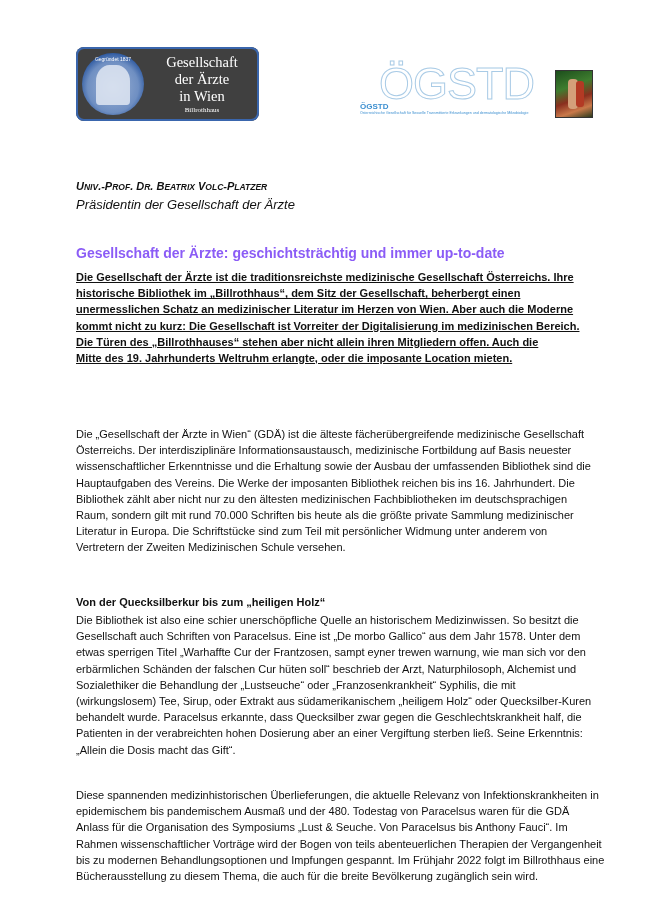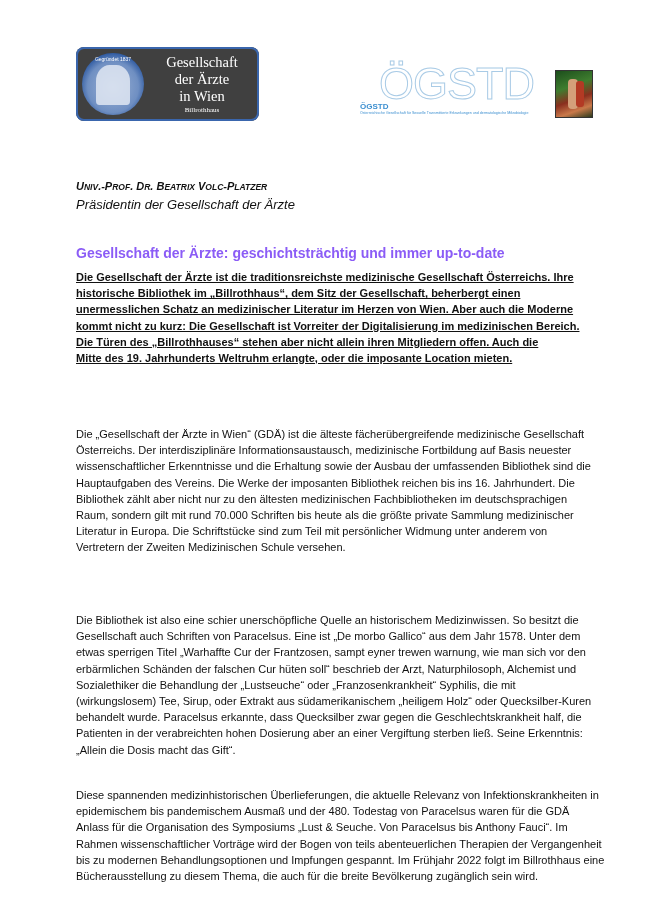--- a/index.html
+++ b/index.html
@@ -95,20 +95,21 @@
     <span class="line">Die „Gesellschaft der Ärzte in Wien“ (GDÄ) ist die älteste fächerübergreifende medizinische Gesellschaft</span>
     <span class="line">Österreichs. Der interdisziplinäre Informationsaustausch, medizinische Fortbildung auf Basis neuester</span>
     <span class="line">wissenschaftlicher Erkenntnisse und die Erhaltung sowie der Ausbau der umfassenden Bibliothek sind die</span>
     <span class="line">Hauptaufgaben des Vereins. Die Werke der imposanten Bibliothek reichen bis ins 16. Jahrhundert. Die</span>
     <span class="line">Bibliothek zählt aber nicht nur zu den ältesten medizinischen Fachbibliotheken im deutschsprachigen</span>
     <span class="line">Raum, sondern gilt mit rund 70.000 Schriften bis heute als die größte private Sammlung medizinischer</span>
     <span class="line">Literatur in Europa. Die Schriftstücke sind zum Teil mit persönlicher Widmung unter anderem von</span>
     <span class="line">Vertretern der Zweiten Medizinischen Schule versehen.</span>
   </div>
 
+  <div class="sub">Von der Quecksilberkur bis zum „heiligen Holz“</div>
 
   <div class="block p2">
     <span class="line">Die Bibliothek ist also eine schier unerschöpfliche Quelle an historischem Medizinwissen. So besitzt die</span>
     <span class="line">Gesellschaft auch Schriften von Paracelsus. Eine ist „De morbo Gallico“ aus dem Jahr 1578. Unter dem</span>
     <span class="line">etwas sperrigen Titel „Warhaffte Cur der Frantzosen, sampt eyner trewen warnung, wie man sich vor den</span>
     <span class="line">erbärmlichen Schänden der falschen Cur hüten soll“ beschrieb der Arzt, Naturphilosoph, Alchemist und</span>
     <span class="line">Sozialethiker die Behandlung der „Lustseuche“ oder „Franzosenkrankheit“ Syphilis, die mit</span>
     <span class="line">(wirkungslosem) Tee, Sirup, oder Extrakt aus südamerikanischem „heiligem Holz“ oder Quecksilber-Kuren</span>
     <span class="line">behandelt wurde. Paracelsus erkannte, dass Quecksilber zwar gegen die Geschlechtskrankheit half, die</span>
     <span class="line">Patienten in der verabreichten hohen Dosierung aber an einer Vergiftung sterben ließ. Seine Erkenntnis:</span>

